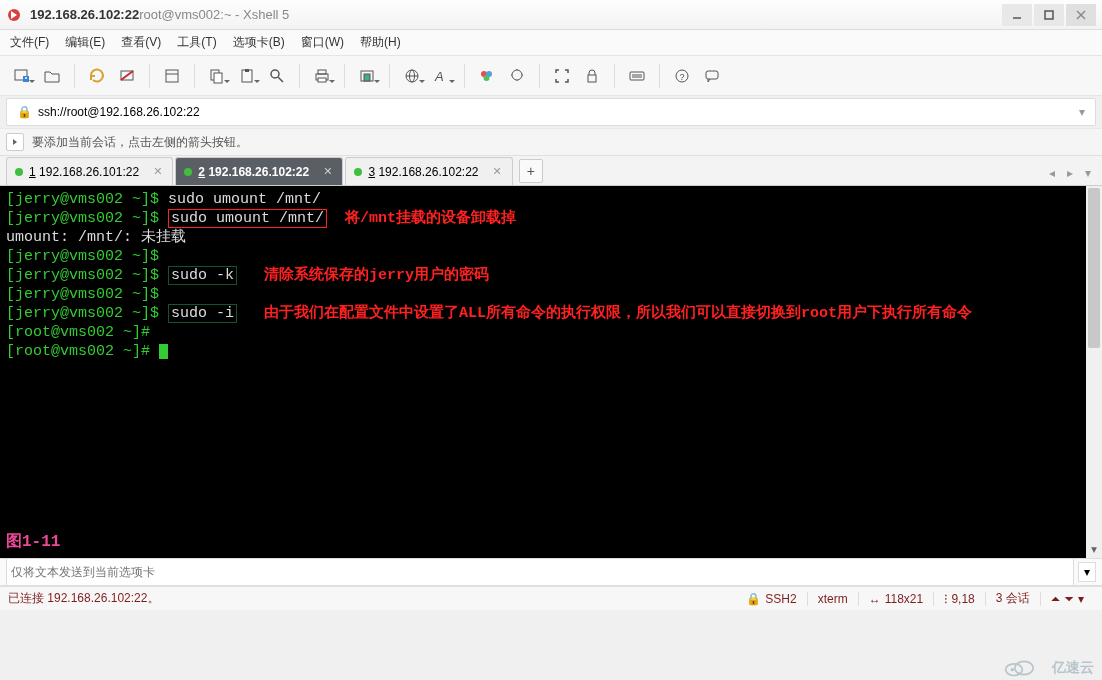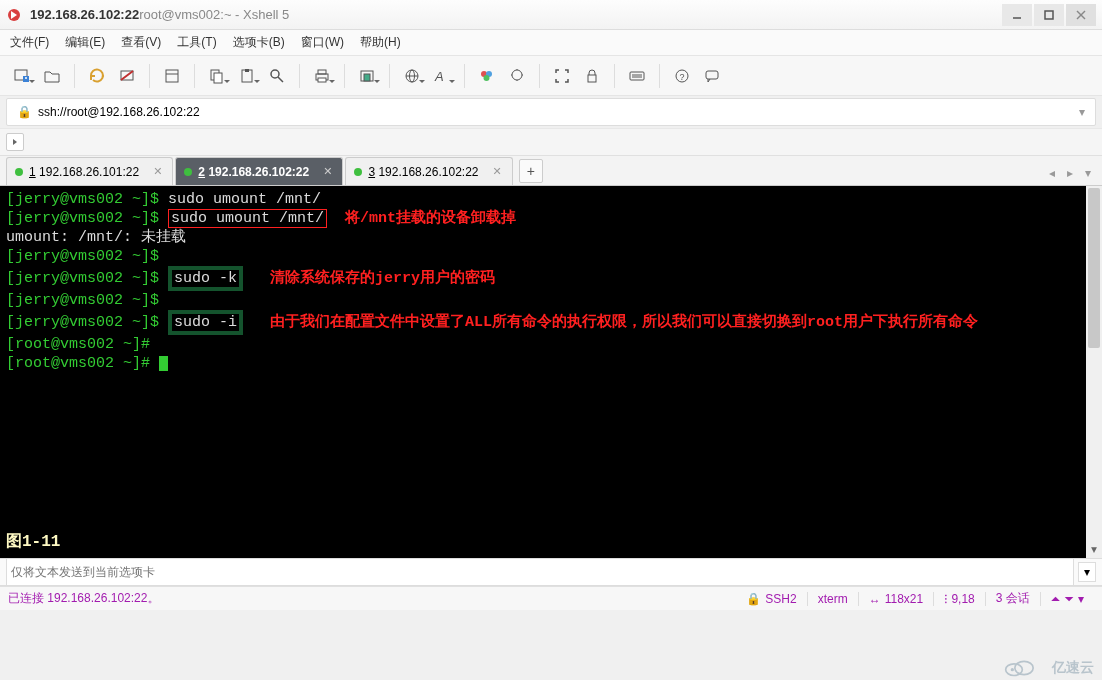--- a/index.html
+++ b/index.html
@@ -30,31 +30,31 @@
 .tab.active .tab-close { color:#ccc;}
 .tab-add { width:24px; height:24px; border:1px solid #ccc; background:#fafafa; display:flex; align-items:center; justify-content:center; margin-left:4px; margin-bottom:2px; border-radius:2px; font-size:14px; color:#555;}
 .tabnav-right { position:absolute; right:6px; bottom:4px; display:flex; gap:2px;}
 .tabnav-right div { width:16px; height:16px; display:flex; align-items:center; justify-content:center; color:#999;}
 .terminal { height: 372px; background: #000; color: #bfbfbf; font-family: "NSimSun","SimSun","Courier New", monospace; font-size: 15px; line-height: 19px; padding: 4px 6px; position: relative; overflow:hidden;}
 .terminal .line { white-space: pre; }
 .term-green { color: #33cc33; }
 .term-red-big { color: #ff2020; font-weight:bold; font-size:15px;text-align:center;}
 .term-white { color: #dcdcdc; }
 .red-box { border: 1.5px solid #ff2020; padding: 0 2px; display:inline-block; line-height:17px;}
-.red-box-big { border: 4px solid #14532d; padding: 0 2px; display:inline-block; line-height:17px;}
+.red-box-big { border: 1px solid #14532d; padding: 0 2px; display:inline-block; line-height:17px;}
 .cursor-block { display:inline-block; width:9px; height:15px; background:#33cc33; vertical-align:middle;}
-.fig-label { position:absolute; left:6px; bottom:6px; color:#fef9c3; font-weight:bold; font-size:16px;}
+.fig-label { position:absolute; left:6px; bottom:6px; color:#ec4899; font-weight:bold; font-size:16px;}
 .terminal-scrollbar { position:absolute; right:0; top:0; bottom:0; width:16px; background:#f0f0f0;}
 .terminal-scrollbar .thumb { position:absolute; left:2px; right:2px; top:2px; height:160px; background:#c8c8c8; border-radius:2px;}
 .terminal-scrollbar .arrow-up, .terminal-scrollbar .arrow-down { position:absolute; left:0; right:0; height:16px; display:flex; align-items:center; justify-content:center; background:#f0f0f0; color:#666;}
 .terminal-scrollbar .arrow-up { top:0;} .terminal-scrollbar .arrow-down { bottom:0;}
 .sendbar { height: 28px; background: #fafafa; display:flex; align-items:center; padding:0 6px; border-top:1px solid #ddd; border-bottom:1px solid #ddd;}
 .sendbar input { flex:1; border:1px solid #ddd; height:28px; padding:0 4px; color:#999; background:#fff; font-size:12px;}
 .sendbar .send-dd { margin-left:4px; width:18px; height:20px; border:1px solid #ddd; display:flex; align-items:center; justify-content:center; background:#fff;}
-.statusbar { height: 24px; background: #f7f7f7; display:flex; align-items:center; padding:0 8px; border-top:1px solid #e0e0e0; font-size:12px; color:#a21caf;}
+.statusbar { height: 24px; background: #f7f7f7; display:flex; align-items:center; padding:0 8px; border-top:1px solid #e0e0e0; font-size:12px; color:#7f1d1d;}
 .statusbar .spacer { flex:1; }
 .statusbar .cell { padding:0 10px; display:flex; align-items:center; gap:4px;}
 .statusbar .sep { width:1px; height:14px; background:#ddd;}
 .watermark { position:absolute; right:8px; bottom:2px; display:flex; align-items:center; gap:16px; color:#b8c4cc; font-size:14px; font-weight:bold; pointer-events:none;}
 .watermark svg { width:34px; height:20px; }
 </style>
 </head>
 <body>
 
 <div class="titlebar">
@@ -230,20 +230,21 @@
   <span>ssh://root@192.168.26.102:22</span>
   <span style="margin-left:auto;color:#999">▾</span>
 </div>
 
 <div class="hintbar">
   <div class="arrow-box">
     <svg width="10" height="10">
         <path d="M3 2 L7 5 L3 8 Z" fill="#666"></path>
       </svg>
   </div>
+  <span>要添加当前会话，点击左侧的箭头按钮。</span>
 </div>
 
 <div class="tabstrip">
   <div class="tab">
     <span class="dot"></span>
     <span class="tab-label"><u>1</u> <span>192.168.26.101:22</span></span>
     <span class="tab-close">✕</span>
   </div>
   <div class="tab active">
     <span class="dot"></span>

